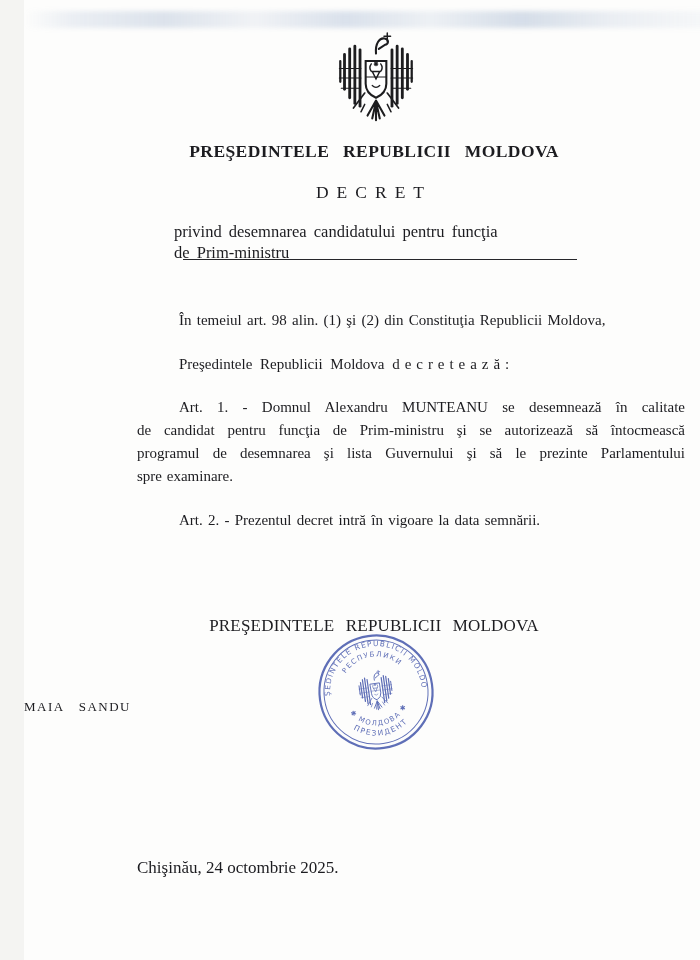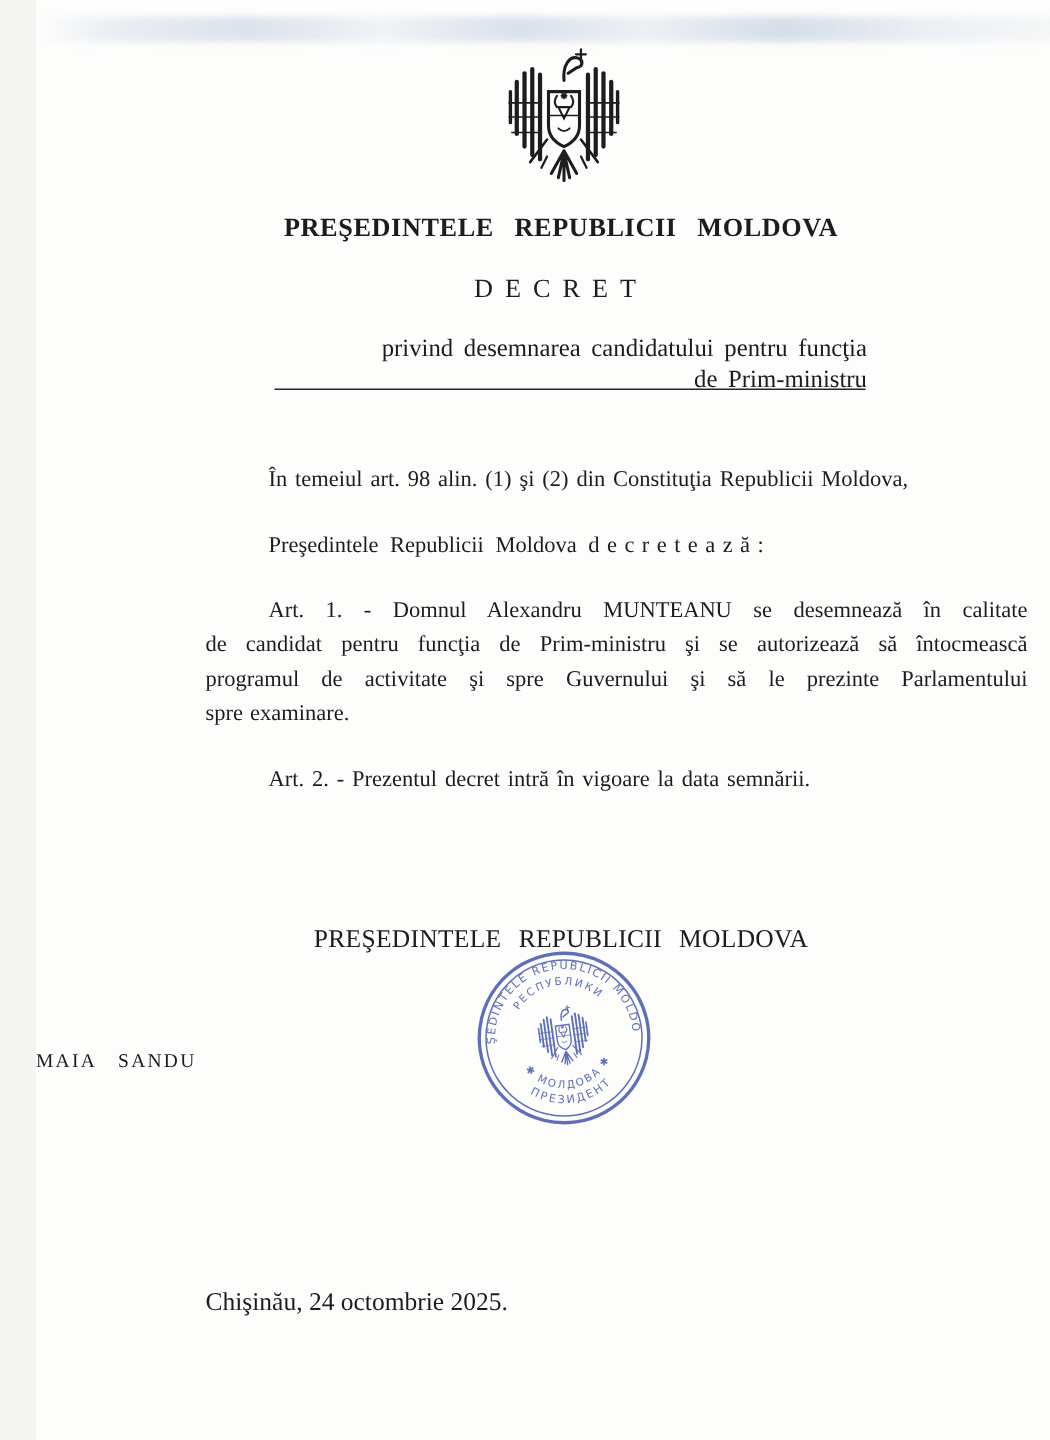--- a/index.html
+++ b/index.html
@@ -28,21 +28,21 @@
     position:absolute;top:141px;left:0;width:700px;margin:0;
     text-align:center;font-size:17.5px;font-weight:bold;
     letter-spacing:.4px;word-spacing:9px;
   }
   .decree-heading{
     position:absolute;top:182px;left:0;width:700px;margin:0;
     text-align:center;font-size:17.5px;font-weight:normal;letter-spacing:8px;
   }
   .subject{
     position:absolute;top:221px;left:150px;width:404px;
-    text-align:right;font-size:16.5px;line-height:21px;word-spacing:3px;
+    text-align:left;font-size:16.5px;line-height:21px;word-spacing:3px;
   }
   .subject-rule{
     position:absolute;top:259px;left:159px;width:394px;height:0;
     border-top:1.6px solid #26262a;
   }
   .body-text{
     position:absolute;top:309px;left:113px;width:548px;
     font-size:15px;line-height:23px;
   }
   .body-text p{margin:0;}
@@ -139,21 +139,21 @@
     <div>de Prim-ministru</div>
   </div>
   <div class="subject-rule"></div>
 
   <div class="body-text">
     <p class="p-temei">În temeiul art. 98 alin. (1) şi (2) din Constituţia Republicii Moldova,</p>
     <p class="p-decret"><span>Preşedintele Republicii Moldova </span><span class="spaced">decretează:</span></p>
     <div class="art1">
       <div class="jline first">Art. 1. - Domnul Alexandru MUNTEANU se desemnează în calitate</div>
       <div class="jline">de candidat pentru funcţia de Prim-ministru şi se autorizează să întocmească</div>
-      <div class="jline">programul de activitate şi spre Guvernului şi să le prezinte Parlamentului</div>
+      <div class="jline">programul de desemnarea şi lista Guvernului şi să le prezinte Parlamentului</div>
       <div class="jline last">spre examinare.</div>
     </div>
     <p class="p-art2">Art. 2. - Prezentul decret intră în vigoare la data semnării.</p>
   </div>
 
   <p class="signature-title">PREŞEDINTELE REPUBLICII MOLDOVA</p>
 
   <svg class="stamp" viewBox="0 0 124 124">
     <defs>
       <path id="arc-outer-top" d="M 16 62 A 46 46 0 1 1 108 62"></path>

